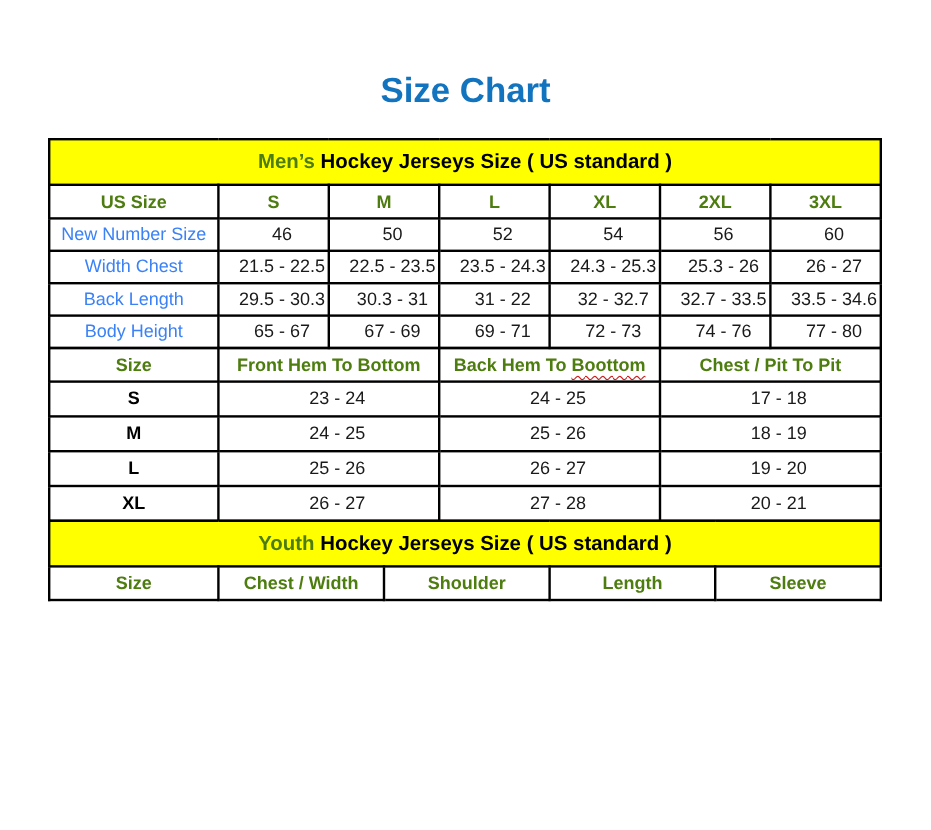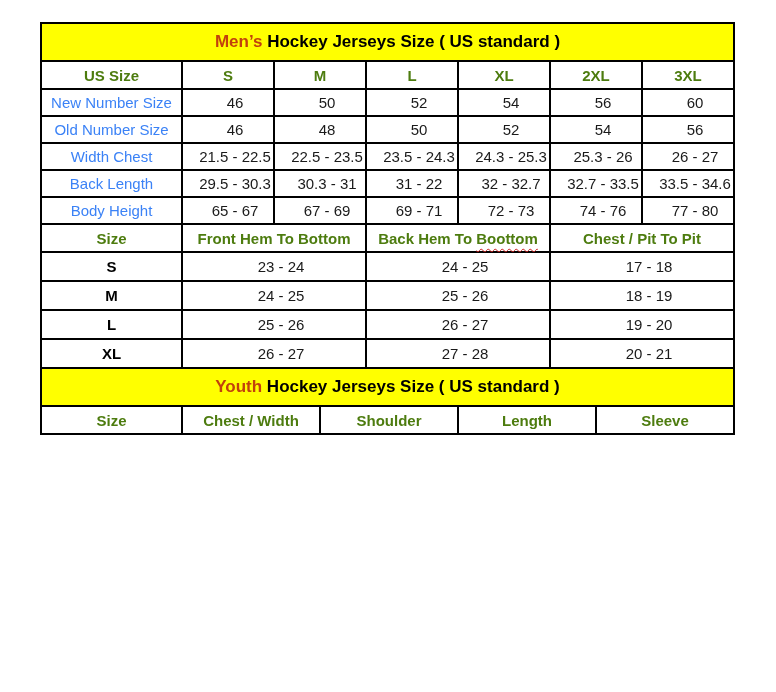--- a/index.html
+++ b/index.html
@@ -38,21 +38,21 @@
     padding: 0 2px;
   }
 
   tr.band-row th {
     background: #FFFF00;
     height: 38px;
     font-size: 17px;
     font-weight: bold;
     color: #000;
   }
-  .band-accent { color: #c2410c; }
+  .band-accent { color: #4d7c0f; }
 
   tr.header-row th { height: 28px; font-weight: bold; color: #4d7c0f; }
 
   tbody tr.data-row th { font-weight: bold; color: #000; }
   tbody tr.data-row td { font-weight: normal; padding-left: 16px; }
 
   .sec-mens tbody tr.data-row th { font-weight: normal; color: #3b82f6; }
   .sec-mens tbody tr.data-row th, .sec-mens tbody tr.data-row td { height: 27px; }
   .sec-womens tbody tr.data-row th, .sec-womens tbody tr.data-row td { height: 29px; }
   .sec-youth tbody tr.data-row th, .sec-youth tbody tr.data-row td { height: 30px; }
@@ -62,20 +62,21 @@
     text-decoration-style: wavy;
     text-decoration-color: #CC2222;
     text-decoration-thickness: 1px;
     text-underline-offset: 4px;
   }
 </style>
 </head>
 <body>
 
 <div class="page">
+  <h1 class="title">Size Chart</h1>
   <div id="tables-root">
   <table class="size-table sec-mens">
     <colgroup>
           <col style="width: 141px;">
           <col>
           <col>
           <col>
           <col>
           <col>
           <col>
@@ -98,29 +99,20 @@
           <tr class="data-row">
             <th scope="row">New Number Size</th>
             <td>46</td>
             <td>50</td>
             <td>52</td>
             <td>54</td>
             <td>56</td>
             <td>60</td>
           </tr>
           <tr class="data-row">
-            <th scope="row">Old Number Size</th>
-            <td>46</td>
-            <td>48</td>
-            <td>50</td>
-            <td>52</td>
-            <td>54</td>
-            <td>56</td>
-          </tr>
-          <tr class="data-row">
             <th scope="row">Width Chest</th>
             <td>21.5 - 22.5</td>
             <td>22.5 - 23.5</td>
             <td>23.5 - 24.3</td>
             <td>24.3 - 25.3</td>
             <td>25.3 - 26</td>
             <td>26 - 27</td>
           </tr>
           <tr class="data-row">
             <th scope="row">Back Length</th>

